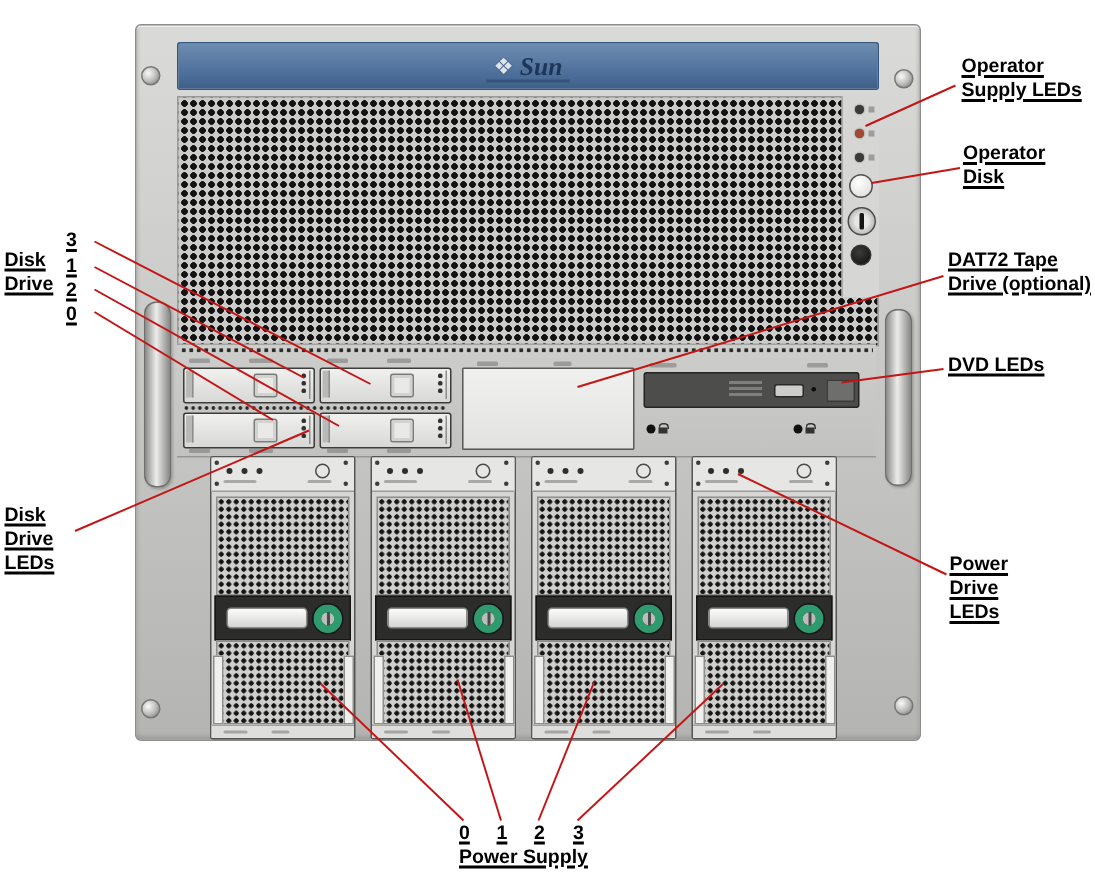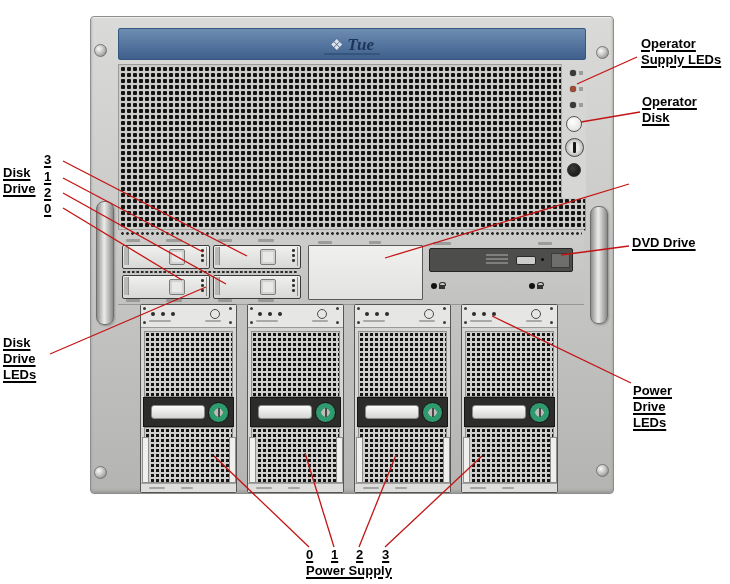--- a/index.html
+++ b/index.html
@@ -115,21 +115,21 @@
 
   <div class="chassis">
     <div class="screw" style="left:3px;top:27px"></div>
     <div class="screw" style="left:505px;top:29px"></div>
     <div class="screw" style="left:3px;top:449px"></div>
     <div class="screw" style="left:505px;top:447px"></div>
 
     <div class="bezel">
       <div class="sunlogo">
         <span class="sunmark">❖</span>
-        <span class="sunword">Tue</span>
+        <span class="sunword">Sun</span>
       </div>
       <div class="sununder"></div>
     </div>
 
     <div class="grille"></div>
 
     <div class="oppanel">
       <span class="led" style="left:8px;top:6px"></span>
       <span class="ledmark" style="left:17px;top:7px"></span>
       <span class="led amber" style="left:8px;top:22px"></span>
@@ -358,24 +358,28 @@
   </div>
 
   <div class="lbl" style="left:641px;top:36px">
     <span>Operator</span>
     <span>Supply LEDs</span>
   </div>
   <div class="lbl" style="left:642px;top:94px">
     <span>Operator</span>
     <span>Disk</span>
   </div>
+  <div class="lbl" style="left:632px;top:165px">
+    <span>DAT72 Tape</span>
+    <span>Drive (optional)</span>
+  </div>
   <div class="lbl" style="left:632px;top:235px">
-    <span>DVD Drive</span>
-  </div>
-  <div class="lbl" style="left:633px;top:383px">
+    <span>DVD LEDs</span>
+  </div>
+  <div class="lbl" style="left:633px;top:368px">
     <span>Power</span>
     <span>Drive</span>
     <span>LEDs</span>
   </div>
 
   <div class="num" style="left:306px;top:548px">0</div>
   <div class="num" style="left:331px;top:548px">1</div>
   <div class="num" style="left:356px;top:548px">2</div>
   <div class="num" style="left:382px;top:548px">3</div>
   <div class="lbl" style="left:306px;top:563px">

